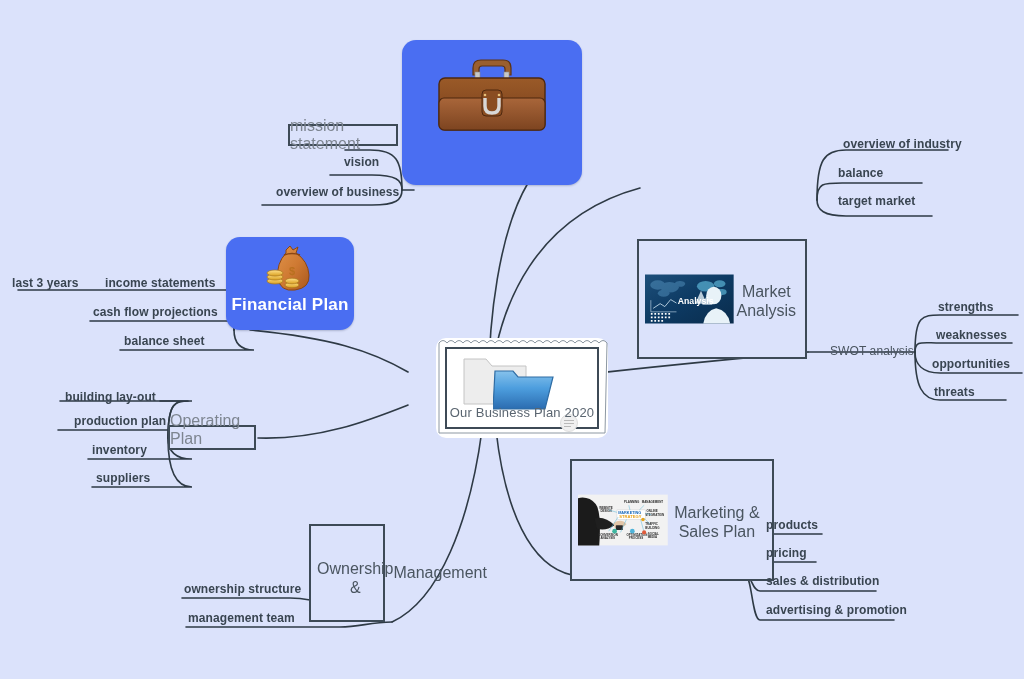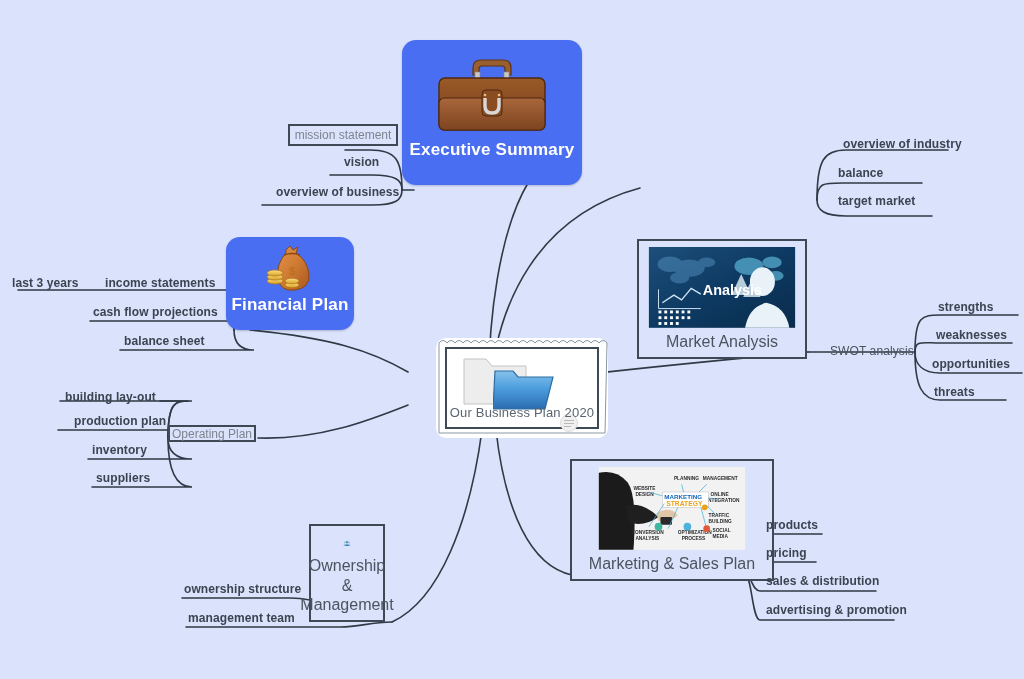--- a/index.html
+++ b/index.html
@@ -70,29 +70,29 @@
   .box-topic {
     background: #dbe2fb;
     border: 2px solid #3d4a56;
     display: flex;
     align-items: center;
     justify-content: center;
     box-sizing: border-box;
   }
   .box-topic .topic-label {
     color: #7d8590;
-    font-size: 12px;
+    font-size: 16px;
   }
 
   
   .img-card {
     background: #dbe2fb;
     border: 2px solid #3d4a56;
     display: flex;
-    flex-direction: column;
+    flex-direction: row;
     align-items: center;
     box-sizing: border-box;
     padding: 6px;
   }
   .img-card .card-caption {
     color: #4a5560;
     font-size: 16px;
     text-align: center;
     line-height: 1.2;
     margin-top: 4px;
@@ -260,21 +260,20 @@
       <path d="M40,16 q0,-8 8,-8 h22 q8,0 8,8 v7 h-6 v-6 q0,-3 -3,-3 h-20 q-3,0 -3,3 v6 h-6 z" fill="#9a5f30" stroke="#5e3312" stroke-width="1.2"></path>
       <rect x="42" y="20" width="5" height="9" fill="#c8c8c8" stroke="#888" stroke-width=".6"></rect>
       <rect x="71" y="20" width="5" height="9" fill="#c8c8c8" stroke="#888" stroke-width=".6"></rect>
       <rect x="6" y="26" width="106" height="52" rx="6" fill="url(#bc)" stroke="#4e280f" stroke-width="1.4"></rect>
       <rect x="6" y="46" width="106" height="32" rx="5" fill="url(#bc2)" stroke="#4e280f" stroke-width="1.2"></rect>
       <rect x="49" y="38" width="20" height="26" rx="4" fill="#8a4d22" stroke="#4e280f" stroke-width="1"></rect>
       <path d="M52,46 v8 q0,7 7,7 q7,0 7,-7 v-8" fill="none" stroke="#d8d8d8" stroke-width="3.4"></path>
       <circle cx="52" cy="43" r="1.3" fill="#e6c07a"></circle>
       <circle cx="66" cy="43" r="1.3" fill="#e6c07a"></circle>
     </svg>
-    <div class="topic-label">Executive Summary</div>
   </div>
 
   <div class="node box-topic" style="left:288px; top:124px; width:110px; height:22px;">
     <span class="topic-label">mission statement</span>
   </div>
   <div class="leaf" style="left:344px; top:155px;">vision</div>
   <div class="leaf" style="left:276px; top:185px;">overview of business</div>
 
   <div class="leaf" style="left:843px; top:137px;">overview of industry</div>
   <div class="leaf" style="left:838px; top:166px;">balance</div>
@@ -409,21 +408,21 @@
       <ellipse cx="29" cy="13" rx="9.5" ry="11.5" fill="url(#pg)"></ellipse>
       <path d="M14,44 q2,-17 15,-19 q13,2 15,19 z" fill="url(#pg)"></path>
     </svg>
     <div class="card-caption" style="margin-top:10px;">Ownership &amp;</div>
     <div class="card-caption" style="margin-top:0;">Management</div>
   </div>
 
   <div class="leaf" style="left:184px; top:582px;">ownership structure</div>
   <div class="leaf" style="left:188px; top:611px;">management team</div>
 
-  <div class="node box-topic" style="left:168px; top:425px; width:88px; height:17px;">
+  <div class="node box-topic" style="left:168px; top:425px; width:88px; height:25px;align-items:flex-end;">
     <span class="topic-label">Operating Plan</span>
   </div>
   <div class="leaf" style="left:65px; top:390px;">building lay-out</div>
   <div class="leaf" style="left:74px; top:414px;">production plan</div>
   <div class="leaf" style="left:92px; top:443px;">inventory</div>
   <div class="leaf" style="left:96px; top:471px;">suppliers</div>
 
   <div class="node blue-topic" style="left:226px; top:237px; width:128px; height:93px; padding-top:8px;">
     <svg style="width:56px; height:48px;" viewBox="0 0 56 48">
       <defs>

